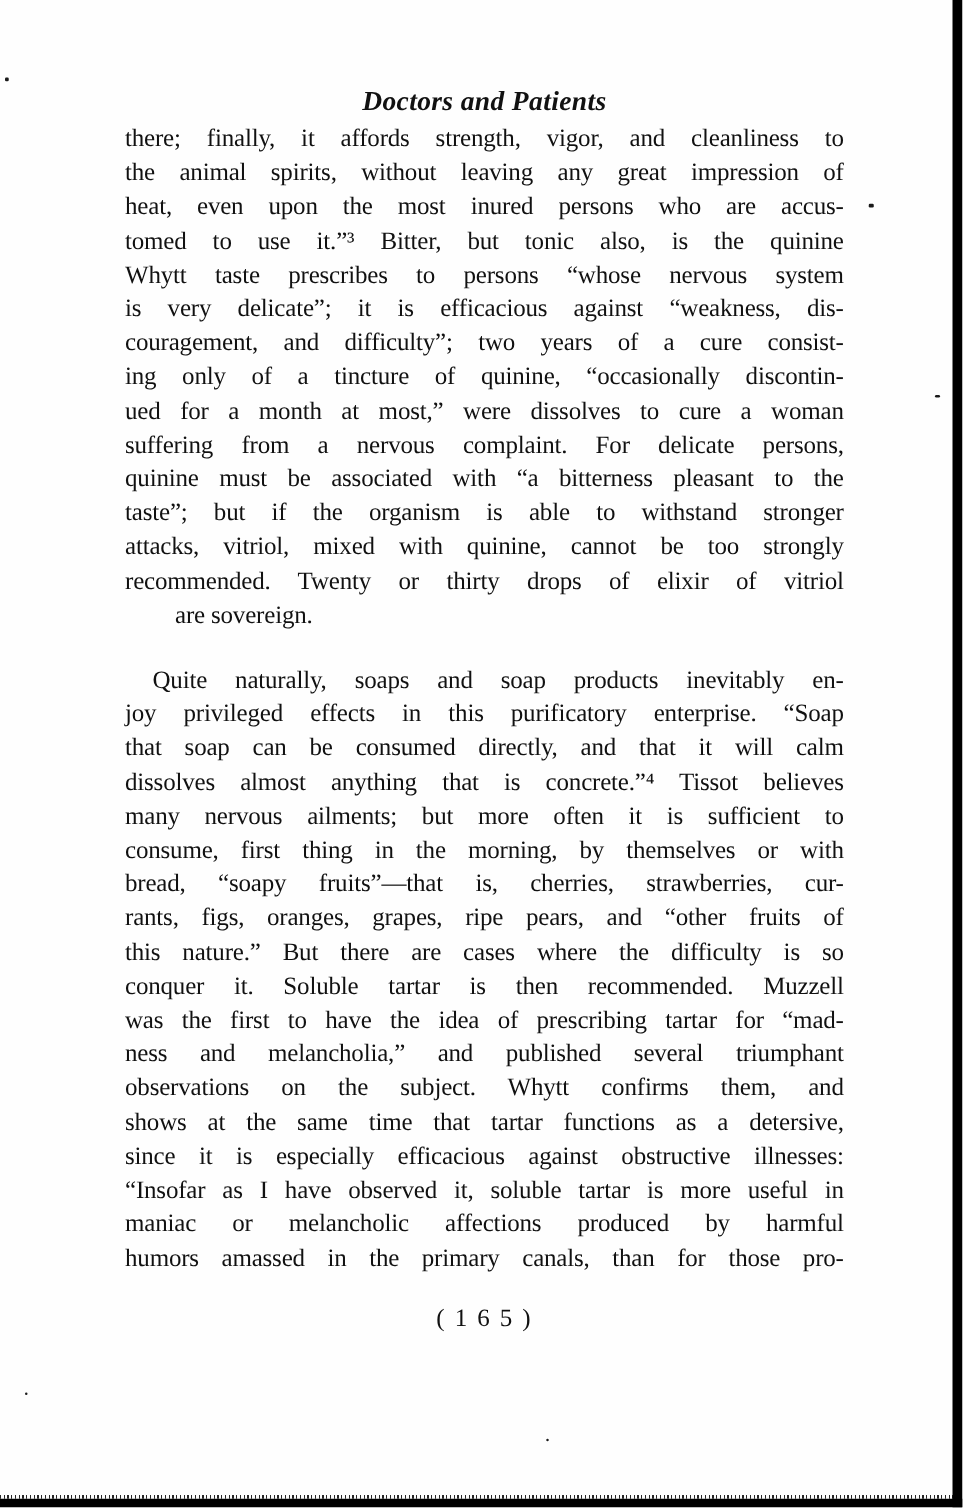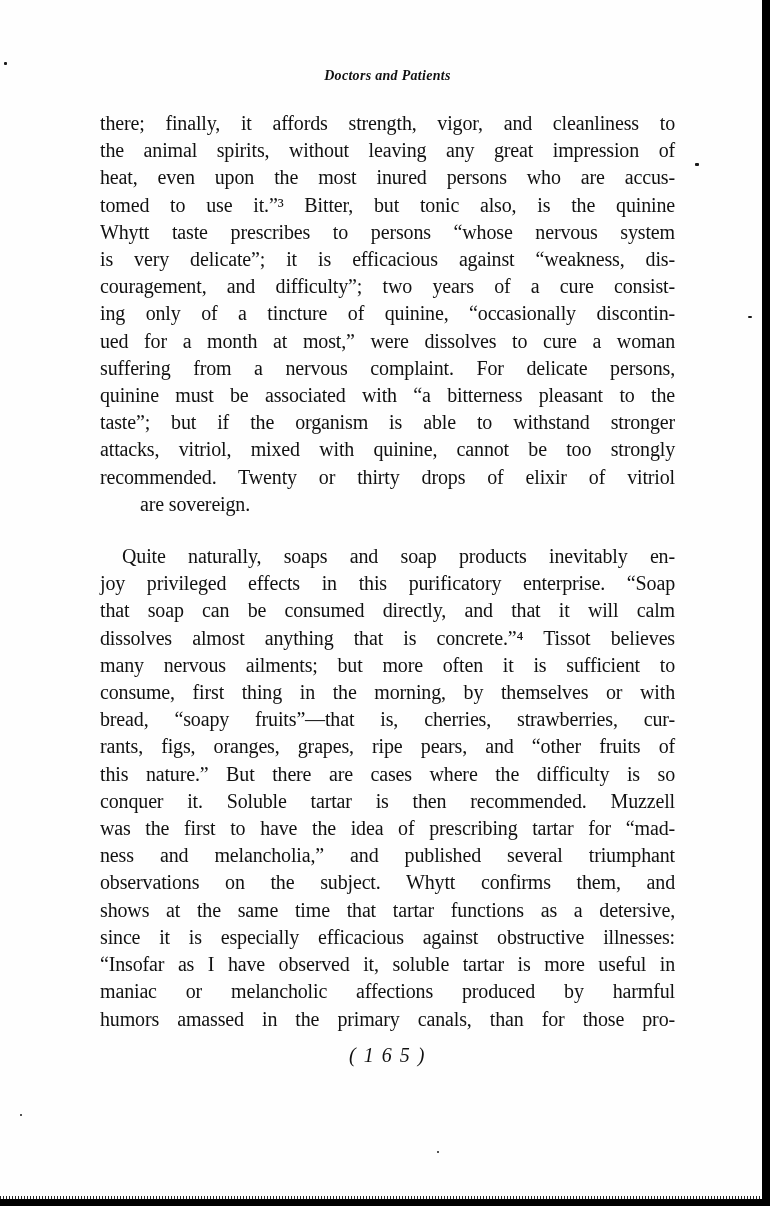--- a/index.html
+++ b/index.html
@@ -18,28 +18,28 @@
   .page {
     position: absolute;
     inset: 0;
   }
   .running-header {
     position: absolute;
     top: 68px;
     left: 100px;
     width: 575px;
     text-align: center;
-    font-size: 14px;
+    font-size: 22px;
     font-weight: bold;
     font-style: italic;
     letter-spacing: 0.3px;
   }
   .body-text {
     position: absolute;
-    top: 110px;
+    top: 98px;
     left: 100px;
     width: 575px;
     font-size: 20px;
     line-height: 27.2px;
     letter-spacing: -0.15px;
   }
   .body-text .line {
     text-align: justify;
     text-align-last: justify;
   }
@@ -50,21 +50,20 @@
   .body-text .line.indent {
     text-indent: 22px;
     margin-top: 25px;
   }
   .page-number {
     position: absolute;
     top: 1044px;
     left: 100px;
     width: 575px;
     text-align: center;
-    font-style: italic;
     font-size: 20px;
     letter-spacing: 1.5px;
   }
   .right-edge-bar {
     position: absolute;
     top: 0;
     right: 0;
     width: 8px;
     height: 1206px;
     background: #000;

